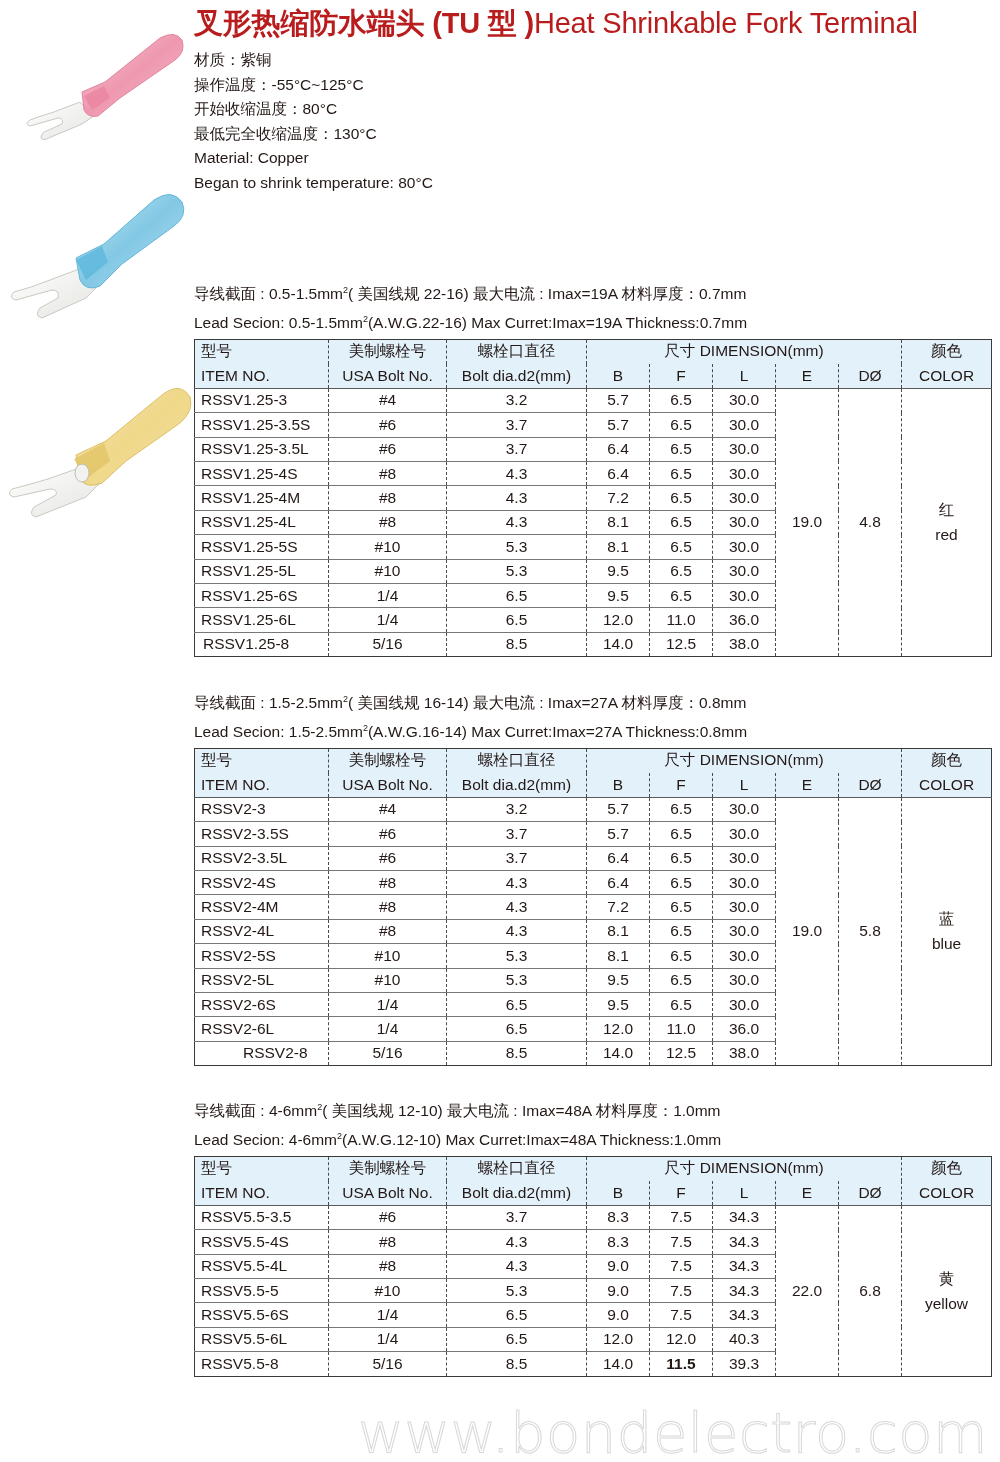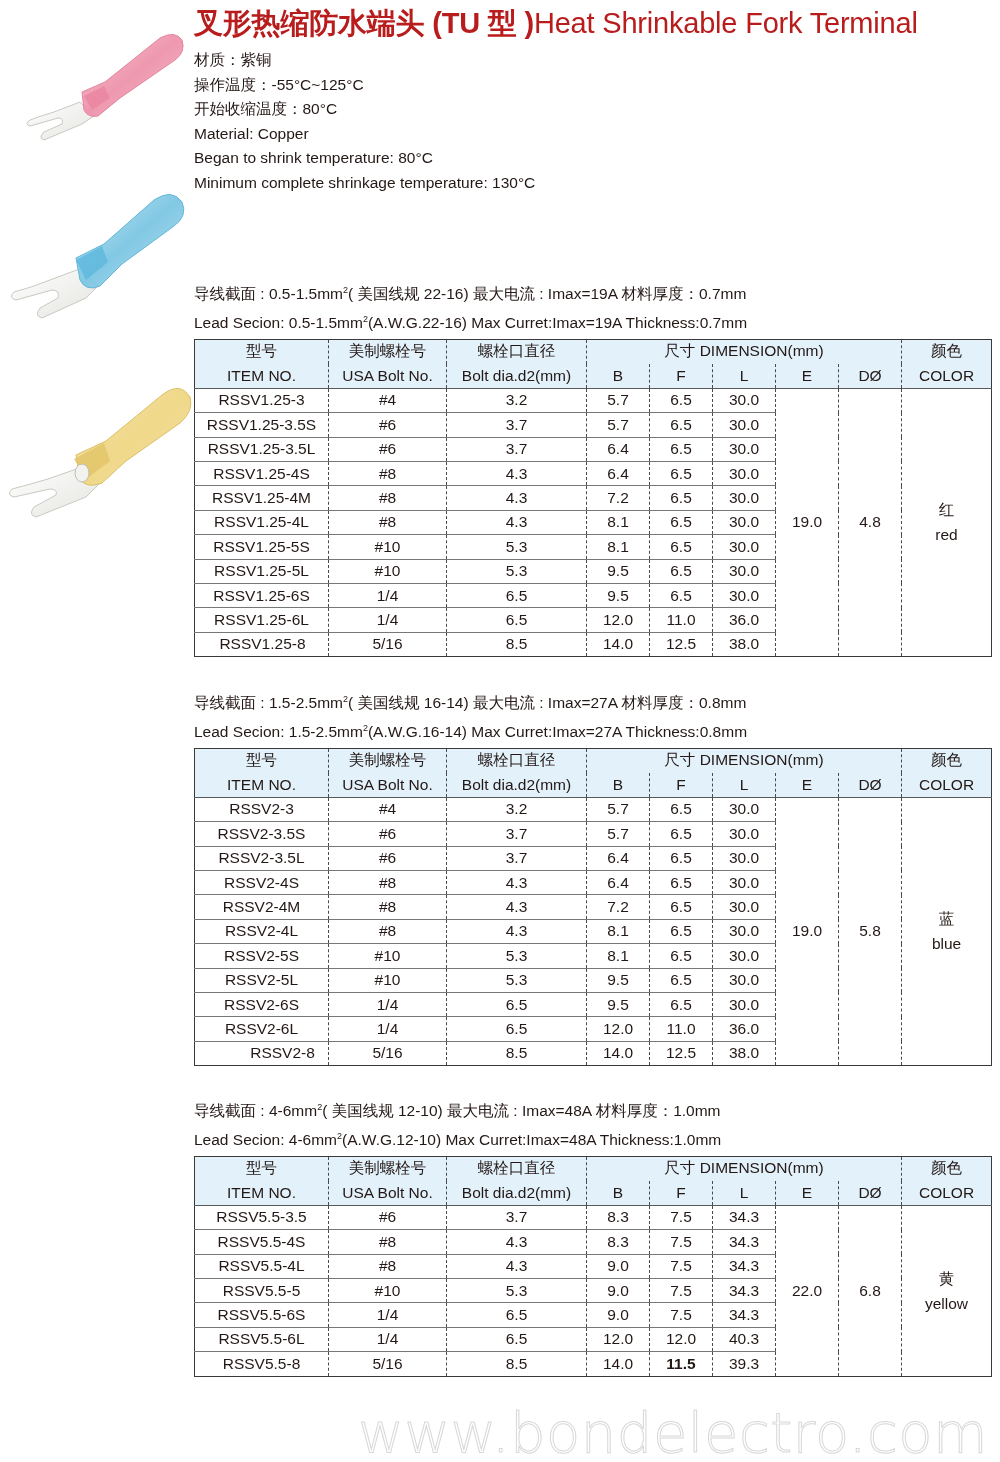--- a/index.html
+++ b/index.html
@@ -15,43 +15,43 @@
 
   .section-note { position: absolute; left: 194px; font-size: 15.5px; line-height: 24.6px; white-space: nowrap; }
   .section-note sup { font-size: 9px; vertical-align: 6px; }
 
   table.spec { position: absolute; left: 194px; width: 797px; border-collapse: collapse; border: 1.5px solid #3a3a3a; font-size: 15.5px; table-layout: fixed; }
   table.spec td, table.spec th { height: 24.4px; padding: 0 6px; text-align: center; font-weight: normal; white-space: nowrap; }
   table.spec thead th { background: #e2f1fa; }
   table.spec thead tr.h1 th { border-bottom: none; }
   table.spec thead tr.h2 th { border-bottom: 1.5px solid #5a5a5a; }
   table.spec thead th.dim-top { border-bottom: 1px solid #6a6a6a; text-align: center; }
-  table.spec .left { text-align: center; }
+  table.spec .left { text-align: left; }
   table.spec td, table.spec th { border-left: 1px dashed #4a4a4a; }
   table.spec td:first-child, table.spec th:first-child { border-left: none; }
   table.spec tbody tr td.rowline { border-bottom: 1px solid #777; }
   table.spec tbody td.merged { vertical-align: middle; border-bottom: none; }
   table.spec tbody td.color-cell { line-height: 25px; }
 
   .watermark { position: absolute; left: 358px; top: 1400px; font-size: 56px; font-family: "DejaVu Sans", sans-serif; font-weight: 200; color: #ffffff; -webkit-text-stroke: 1px #d8d8d8; letter-spacing: 0.5px; white-space: nowrap; }
 </style>
 </head>
 <body>
 
 <div class="title">
   <span class="cn">叉形热缩防水端头 (TU 型 )</span><span>Heat Shrinkable Fork Terminal</span>
 </div>
 
 <div class="specs">
   <div>材质：紫铜</div>
   <div>操作温度：-55°C~125°C</div>
   <div>开始收缩温度：80°C</div>
+  <div>最低完全收缩温度：130°C</div>
   <div>Material: Copper</div>
   <div>Began to shrink temperature: 80°C</div>
-  <div>Minimum complete shrinkage temperature: 130°C</div>
 </div>
 
 <svg class="product-img" style="left:10px;top:20px" width="175" height="130" viewBox="0 0 175 130">
   <defs>
     <linearGradient id="gr" x1="0" y1="0" x2="1" y2="1">
         <stop offset="0" stop-color="#f7c3cf"></stop>
         <stop offset="0.5" stop-color="#ee93ab"></stop>
         <stop offset="1" stop-color="#f5b7c6"></stop>
       </linearGradient>
     <linearGradient id="gm" x1="0" y1="0" x2="1" y2="1">

